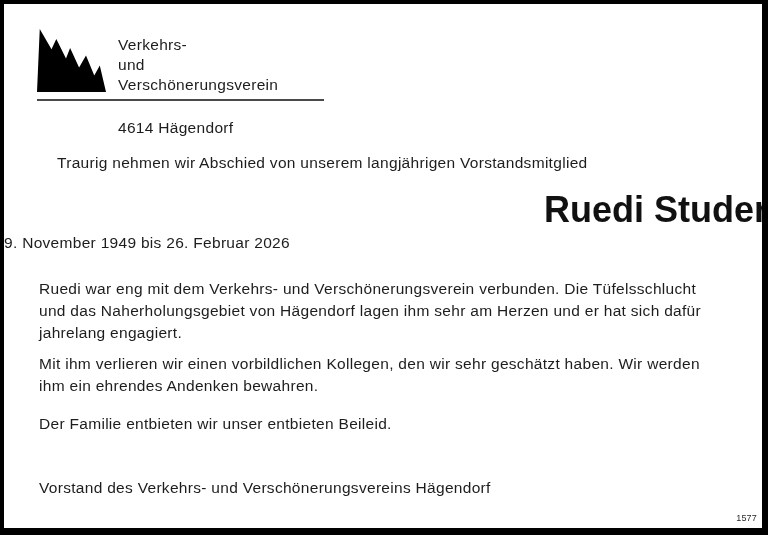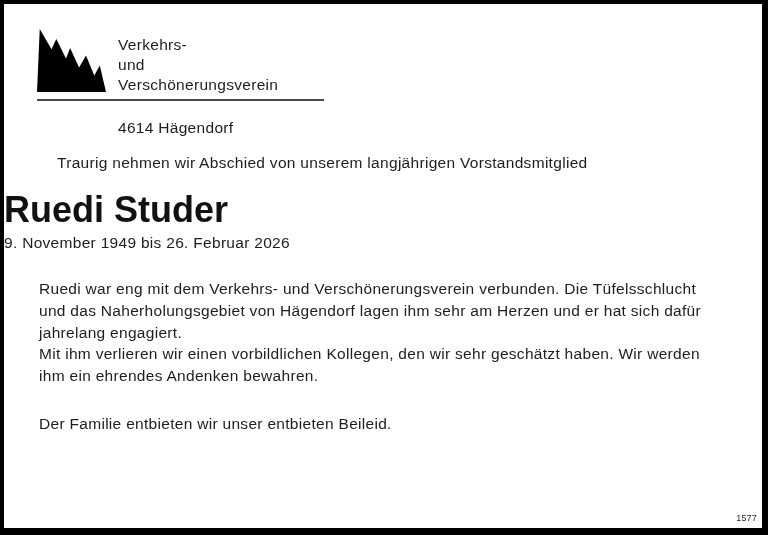--- a/index.html
+++ b/index.html
@@ -54,21 +54,21 @@
     left: 53px;
     top: 148px;
     font-size: 15.5px;
     line-height: 22px;
     letter-spacing: 0.3px;
   }
   .deceased-name {
     left: 0;
     top: 186px;
     width: 764px;
-    text-align: left;
+    text-align: right;
     font-size: 36px;
     font-weight: bold;
     line-height: 40px;
     color: #111111;
   }
   .life-dates {
     left: 0;
     top: 228px;
     width: 758px;
     text-align: left;
@@ -76,21 +76,21 @@
     line-height: 22px;
     letter-spacing: 0.3px;
   }
   .para {
     left: 35px;
     font-size: 15.5px;
     line-height: 22px;
     letter-spacing: 0.3px;
   }
   .para-1 { top: 274px; }
-  .para-2 { top: 339px; }
+  .para-2 { top: 349px; }
   .para-3 { top: 409px; }
   .closing-1 { top: 449px; }
   .closing-2 { top: 473px; }
   .notice-number {
     right: 5px;
     bottom: 5px;
     font-size: 9px;
     letter-spacing: 0.2px;
     color: #2a2a2a;
   }
@@ -121,16 +121,17 @@
   <div class="abs para para-1 pre">Ruedi war eng mit dem Verkehrs- und Verschönerungsverein verbunden. Die Tüfelsschlucht
 und das Naherholungsgebiet von Hägendorf lagen ihm sehr am Herzen und er hat sich dafür
 jahrelang engagiert.</div>
 
   <div class="abs para para-2 pre">Mit ihm verlieren wir einen vorbildlichen Kollegen, den wir sehr geschätzt haben. Wir werden
 ihm ein ehrendes Andenken bewahren.</div>
 
   <div class="abs para para-3">Der Familie entbieten wir unser entbieten Beileid.</div>
 
 
+  <div class="abs para closing-2">Vorstand des Verkehrs- und Verschönerungsvereins Hägendorf</div>
 
   <div class="abs notice-number">1577</div>
 
 </div>
 
 </body></html>

